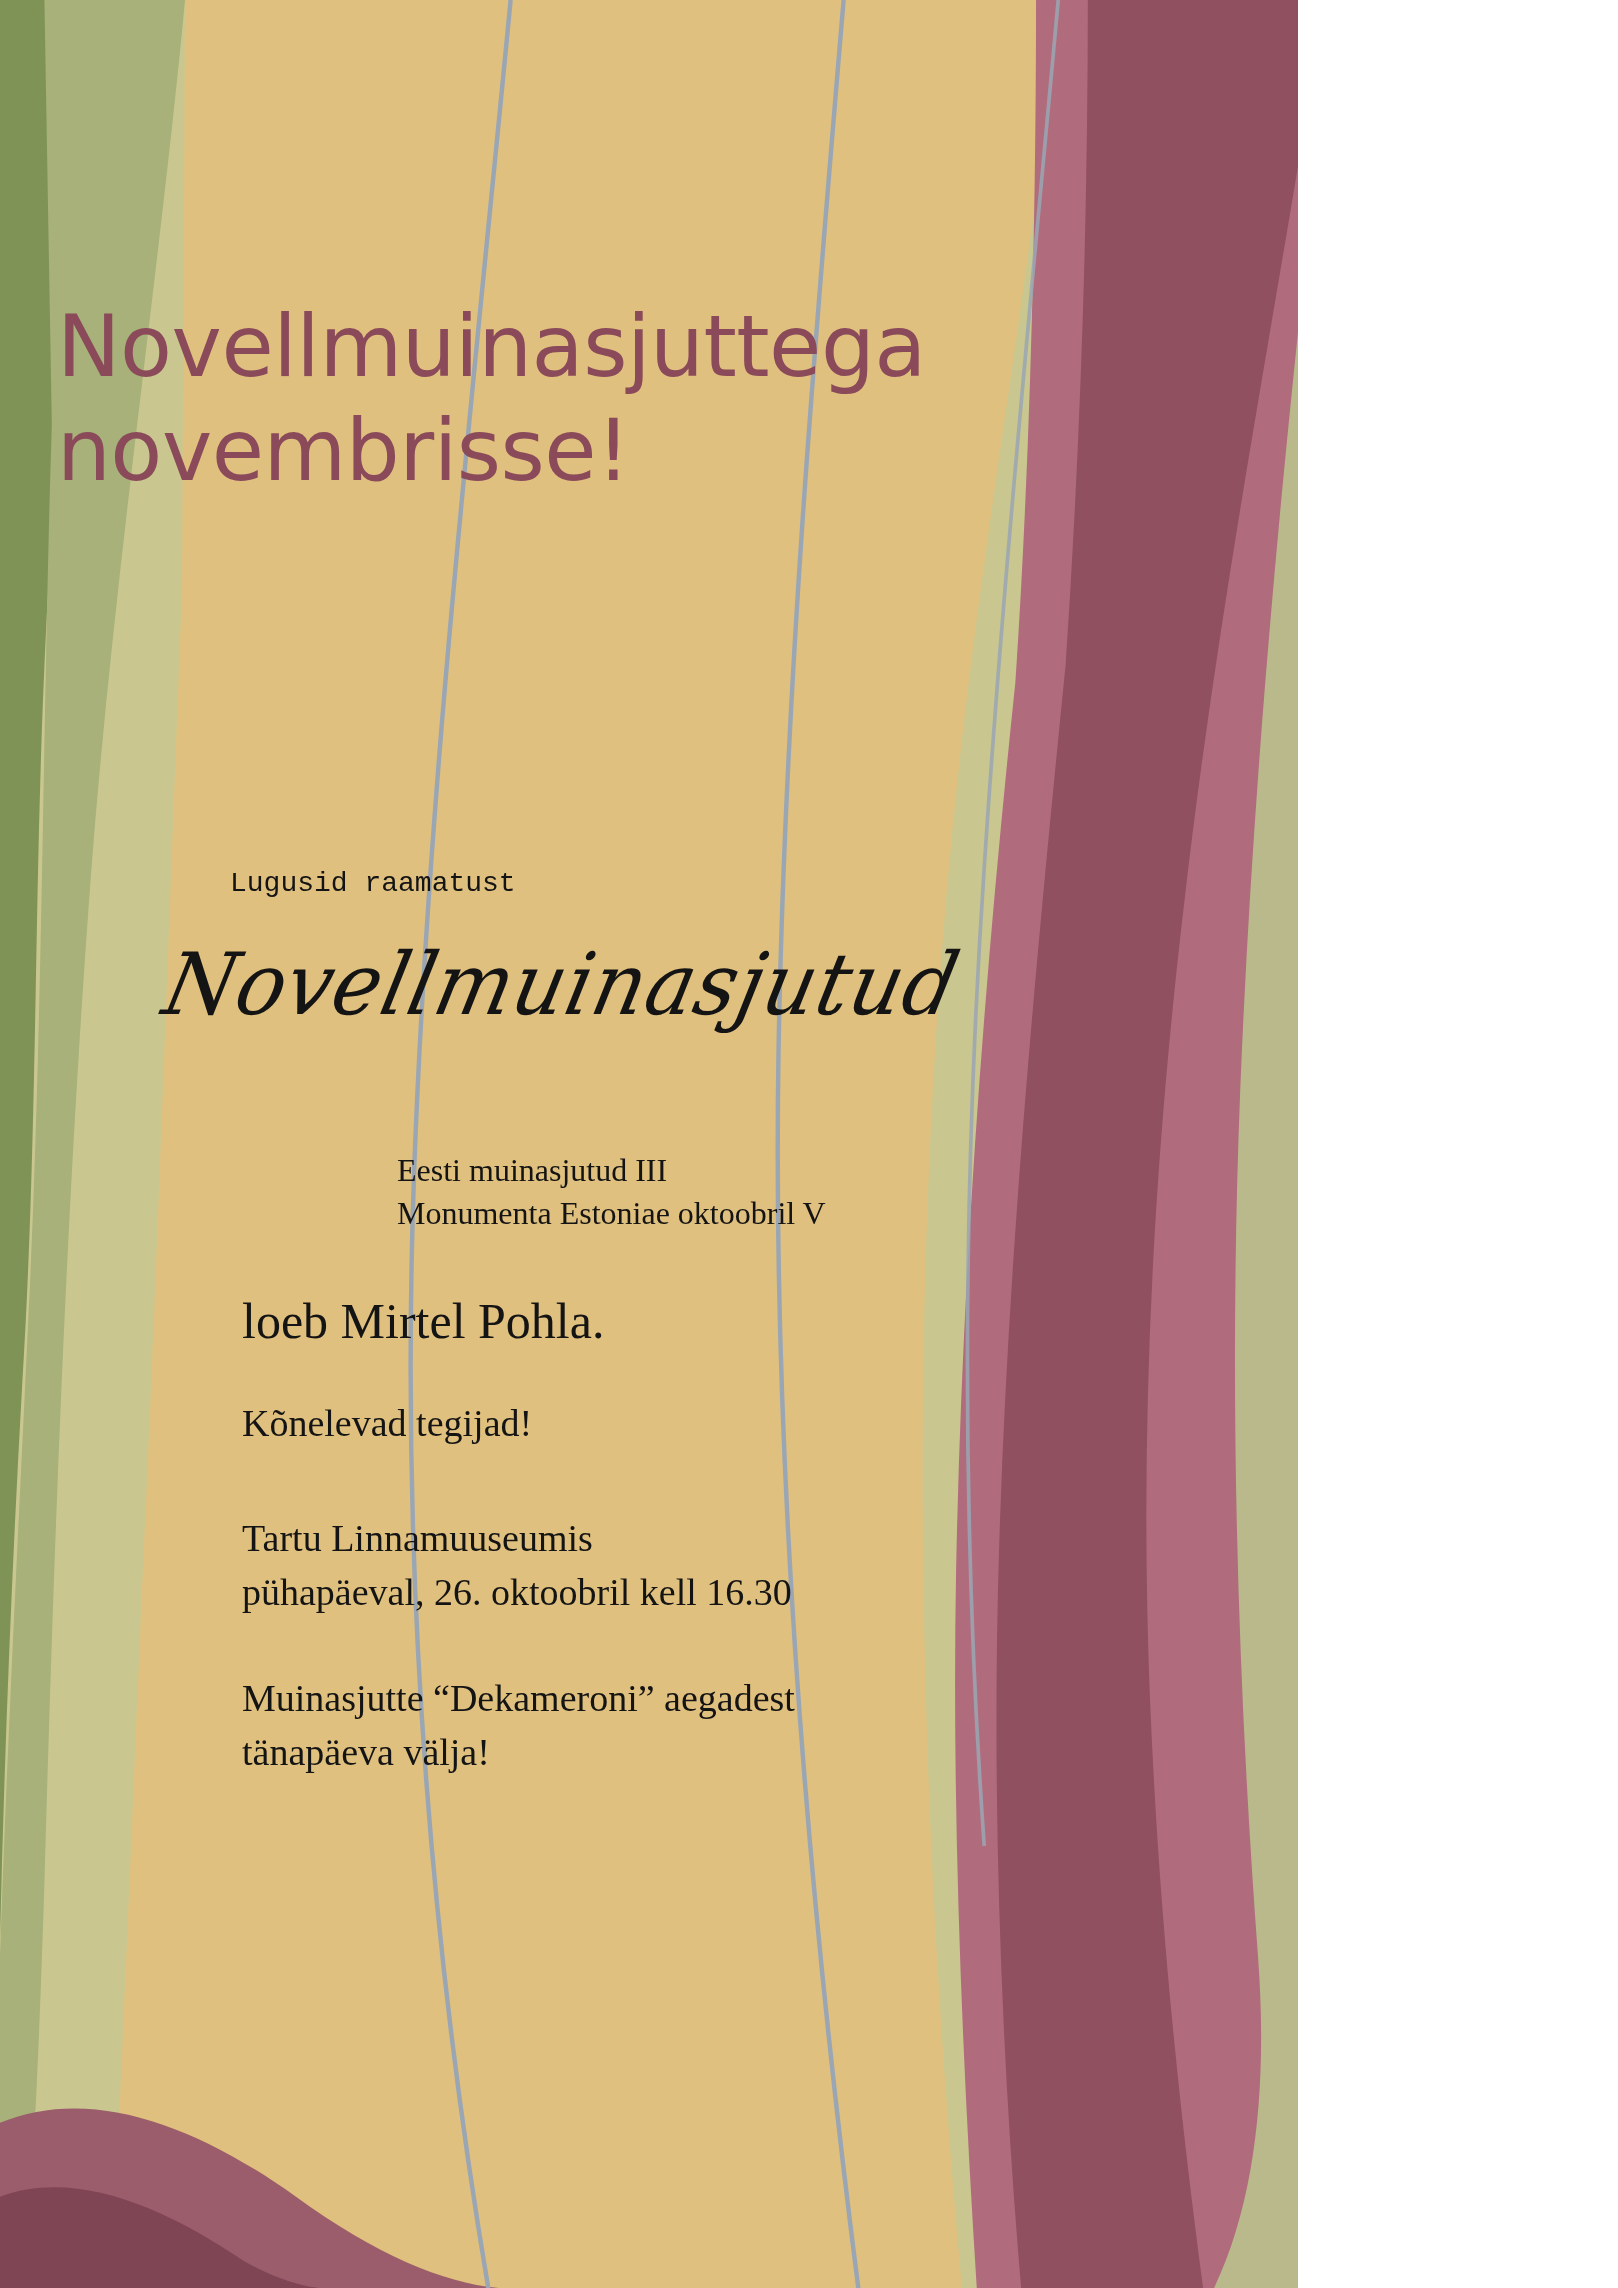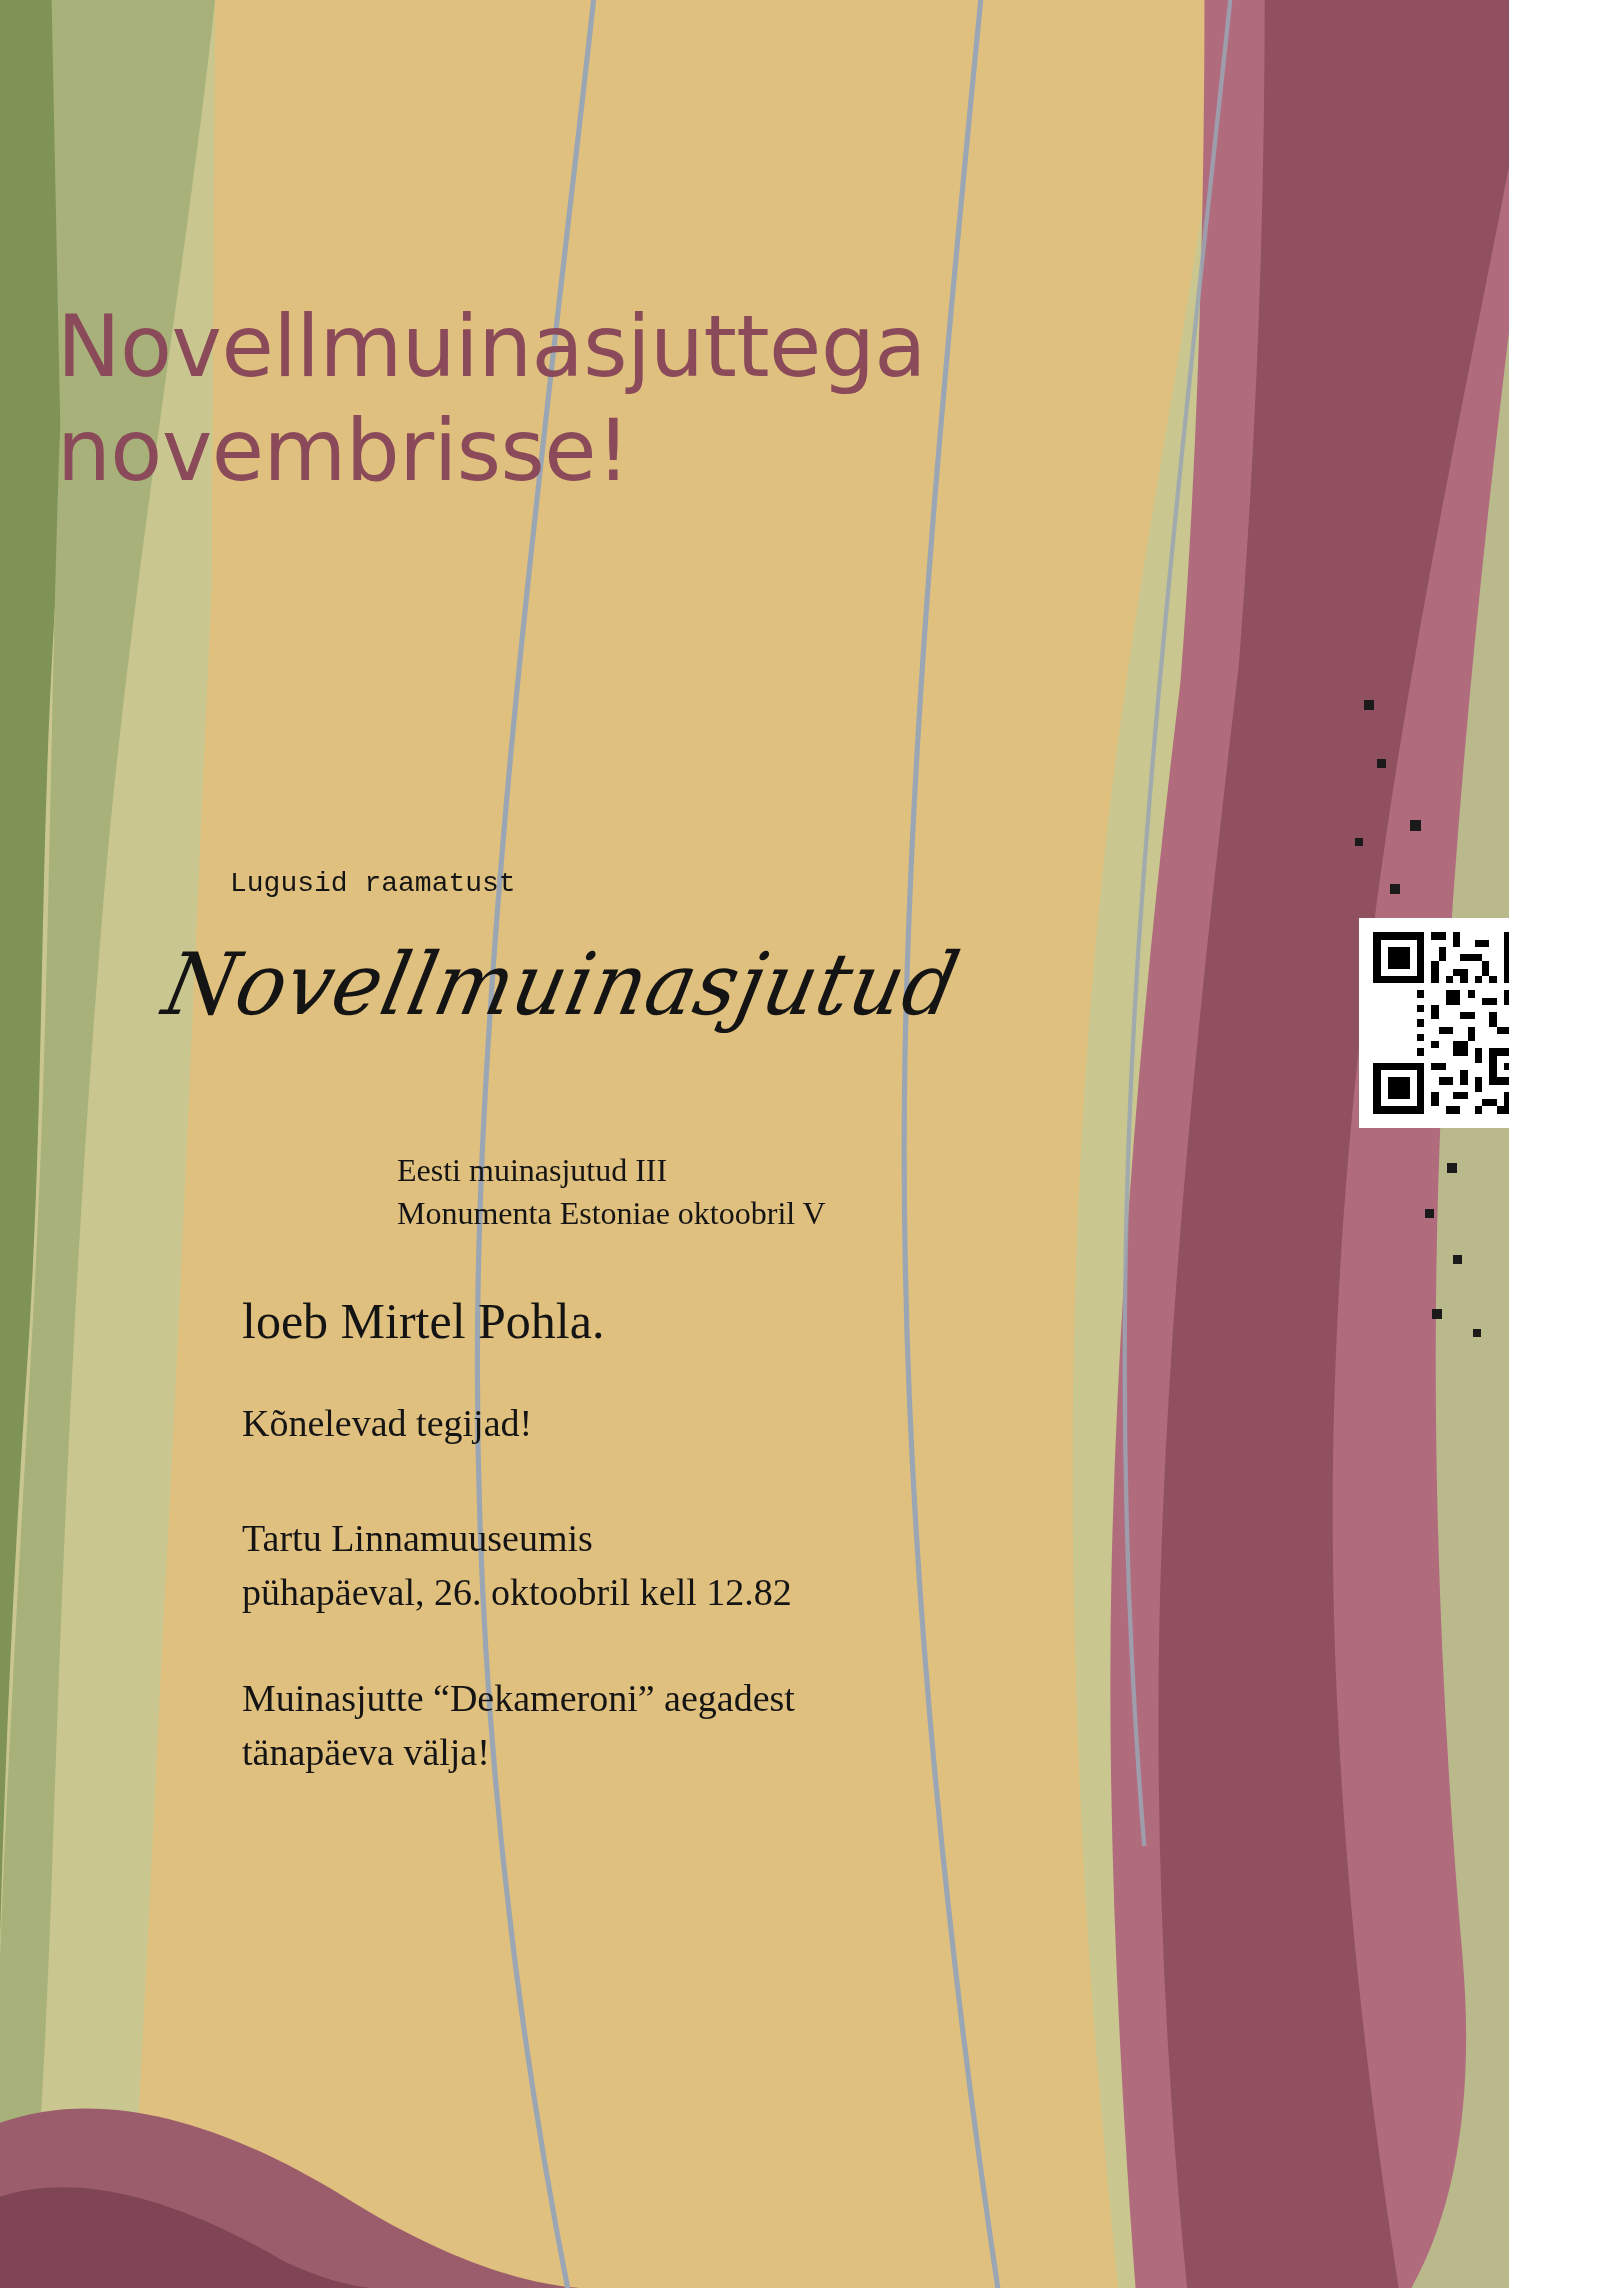--- a/index.html
+++ b/index.html
@@ -5,21 +5,21 @@
   html, body {
     margin: 0;
     padding: 0;
     background: #ffffff;
   }
   body {
     font-family: "Liberation Sans", sans-serif;
   }
   .poster {
     position: relative;
-    width: 1509px;
+    width: 1298px;
     height: 2289px;
     overflow: hidden;
     background: #84cc16;
   }
   .poster-bg {
     position: absolute;
     inset: 0;
     width: 100%;
     height: 100%;
     display: block;
@@ -187,21 +187,21 @@
     <div class="script-title">Novellmuinasjutud</div>
 
     <div class="subtitle">Eesti muinasjutud III
 Monumenta Estoniae oktoobril V</div>
 
     <div class="reader">loeb Mirtel Pohla.</div>
 
     <div class="speakers">Kõnelevad tegijad!</div>
 
     <div class="venue">Tartu Linnamuuseumis
-pühapäeval, 26. oktoobril kell 12.82</div>
+pühapäeval, 26. oktoobril kell 16.30</div>
 
     <div class="tagline">Muinasjutte “Dekameroni” aegadest
 tänapäeva välja!</div>
 
 
     <div class="dots">
       <div class="dot" style="left:35px;  top:16.6px;  width:10px; height:10px;"></div>
       <div class="dot" style="left:48px;  top:76px;  width:9.2px; height:9.2px;"></div>
       <div class="dot" style="left:81px;  top:137px; width:11px; height:11px;"></div>
       <div class="dot" style="left:26px;  top:155px; width:8.3px;  height:8.3px;"></div>

